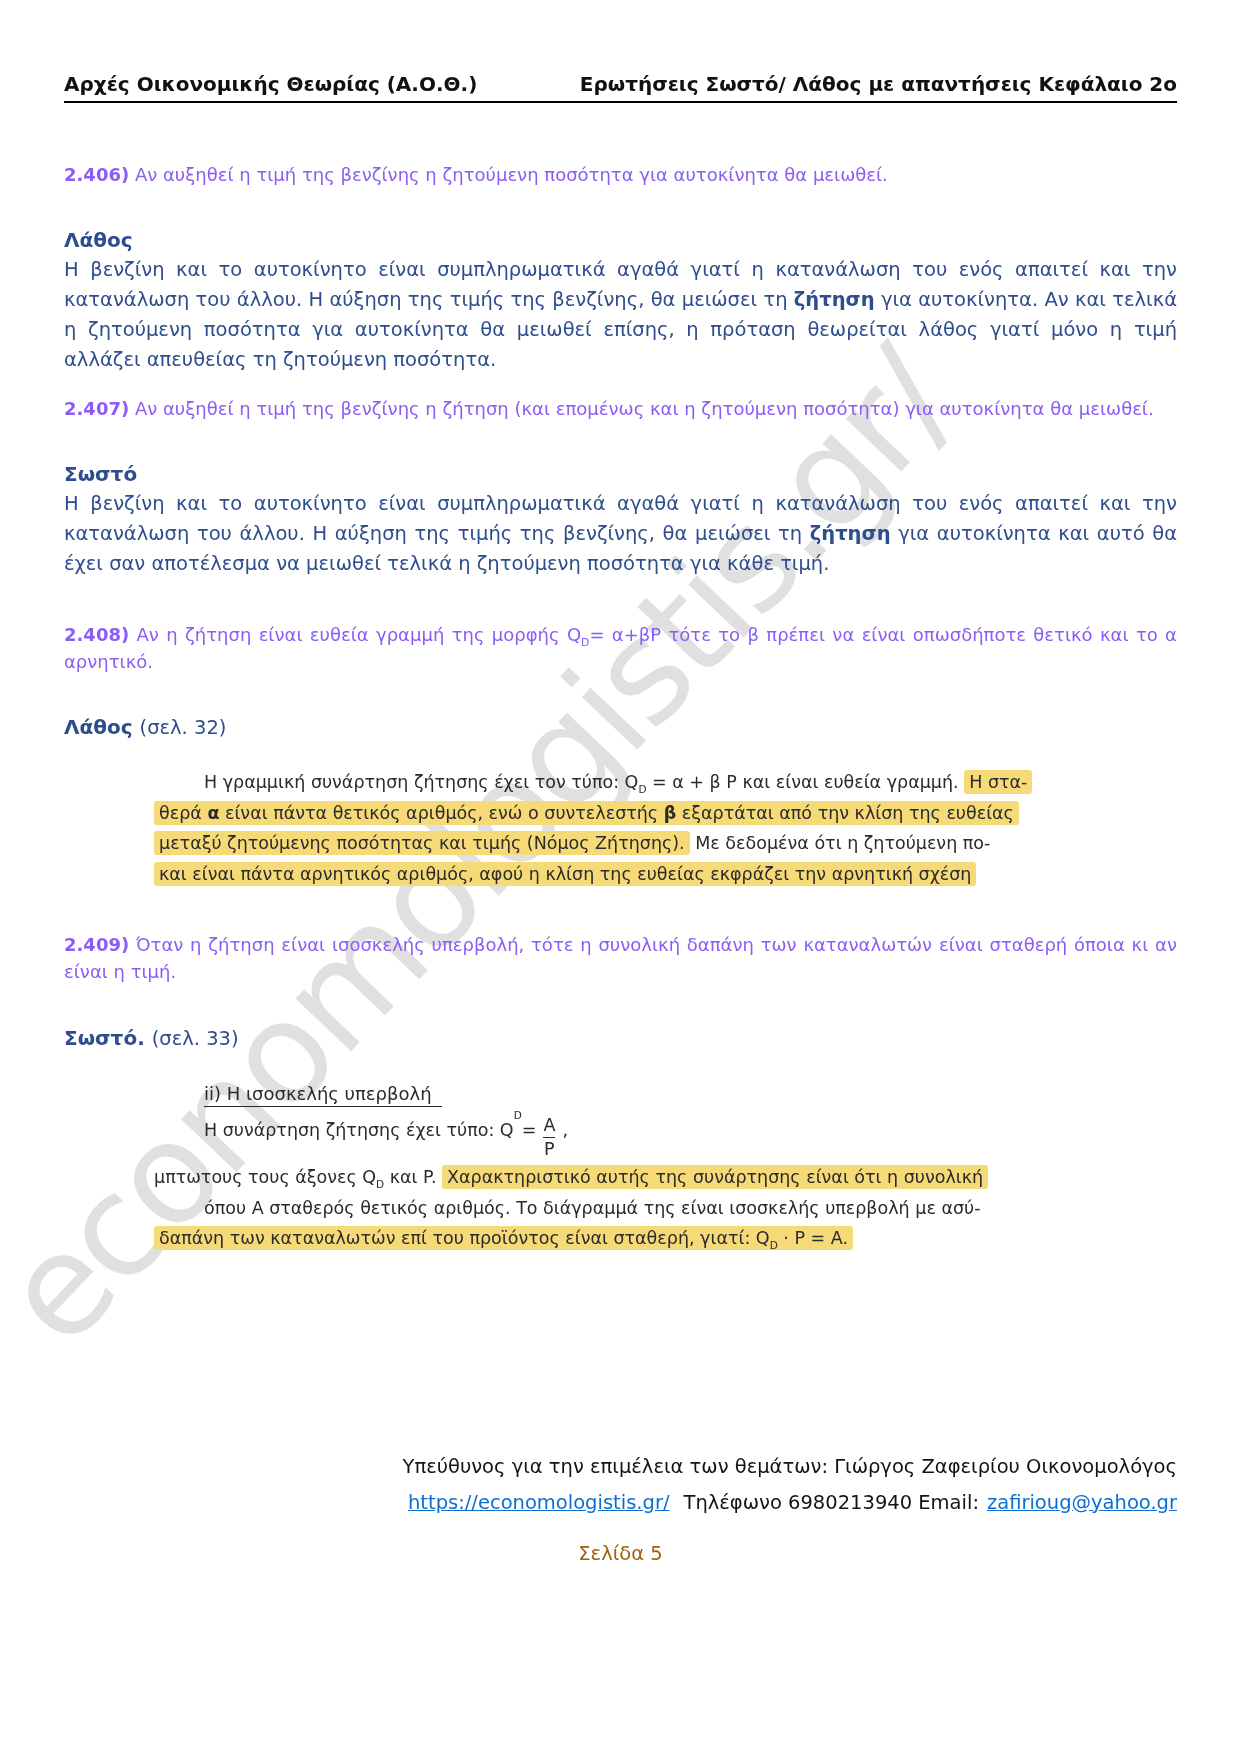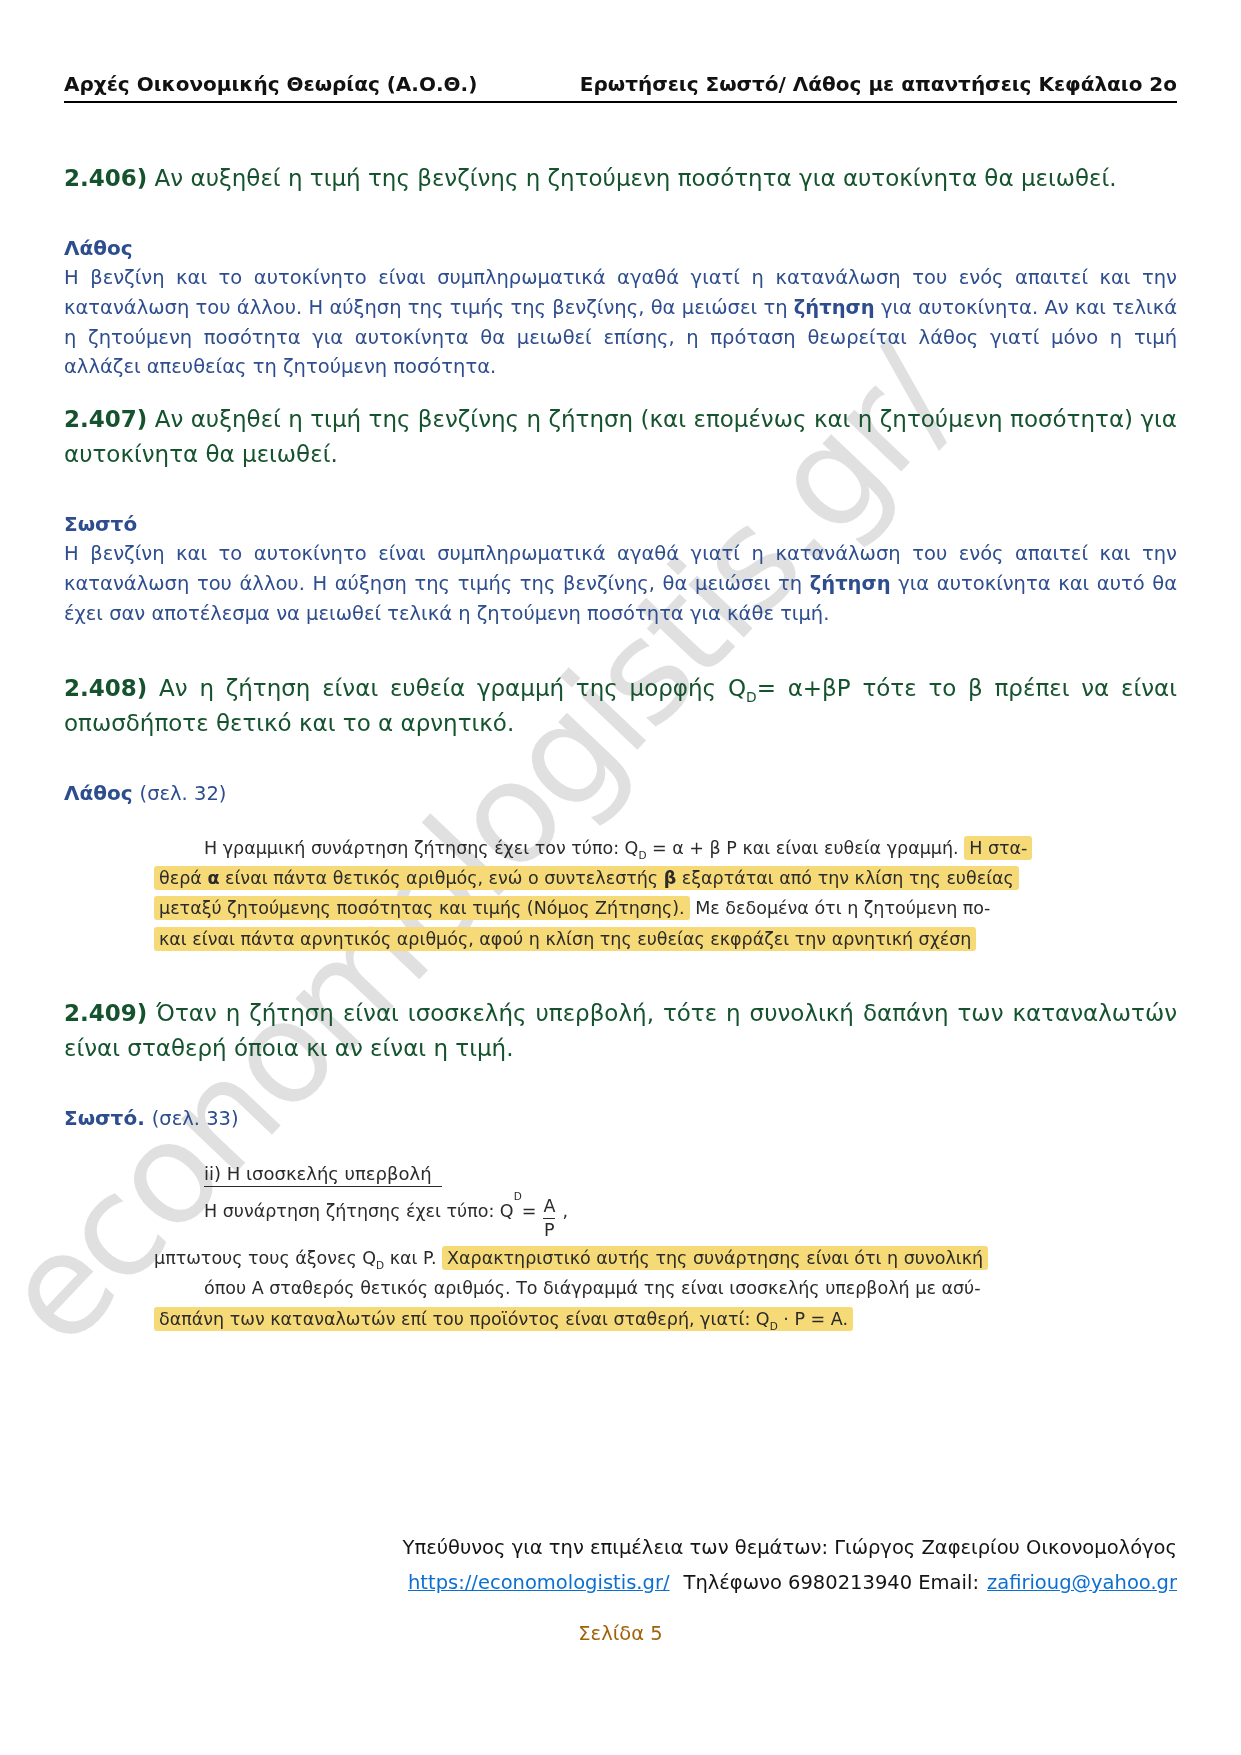--- a/index.html
+++ b/index.html
@@ -32,21 +32,21 @@
     pointer-events:none;
     user-select:none;
   }
   .content{position:relative;z-index:1;padding:72px 64px 0 64px;}
   .hdr{
     display:flex;justify-content:space-between;align-items:center;
     font-weight:bold;font-size:20px;
     border-bottom:2.5px solid #000;
     padding-bottom:5px;
   }
-  .q{margin-top:58px;font-size:23px;line-height:1.52;text-align:justify;color:#14532d;}
+  .q{margin-top:58px;font-size:18px;line-height:1.52;text-align:justify;color:#8b5cf6;}
   .q .qnum{font-weight:bold;}
   .q406{margin-top:58px;} .q407{margin-top:20px;} .q408{margin-top:42px;} .q409{margin-top:42px;}
   .verdict{margin-top:40px;font-size:20px;font-weight:bold;color:var(--blue);}
   .verdict .pageref{font-weight:normal;font-size:19.5px;}
   .ans{margin-top:3px;font-size:19.5px;line-height:1.53;text-align:justify;color:var(--blue);}
   .excerpt{margin:28px 0 0 90px;font-size:17.5px;line-height:1.74;color:#2a2a2a;}
   .ex-line{white-space:nowrap;}
   .ex-indent{padding-left:50px;}
   .hl{background:var(--yellow);padding:2px 5px;border-radius:3px;}
   sub{font-size:.6em;line-height:0;}

